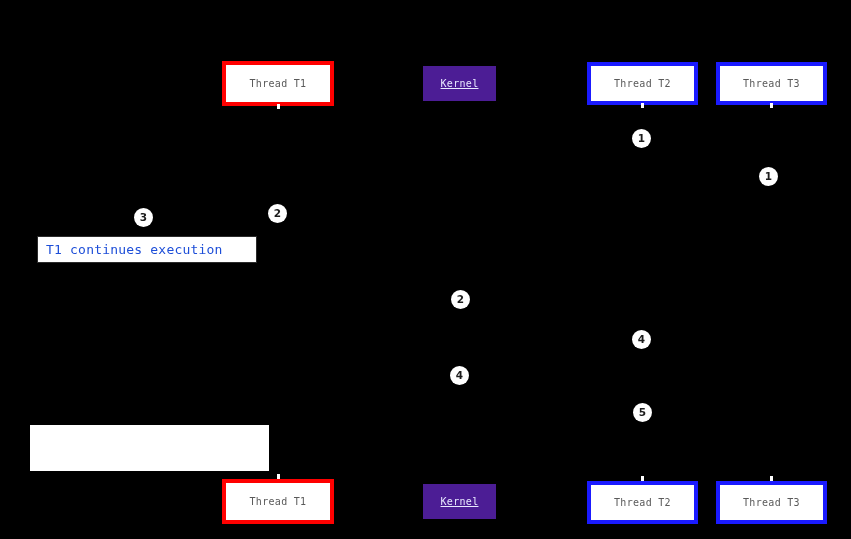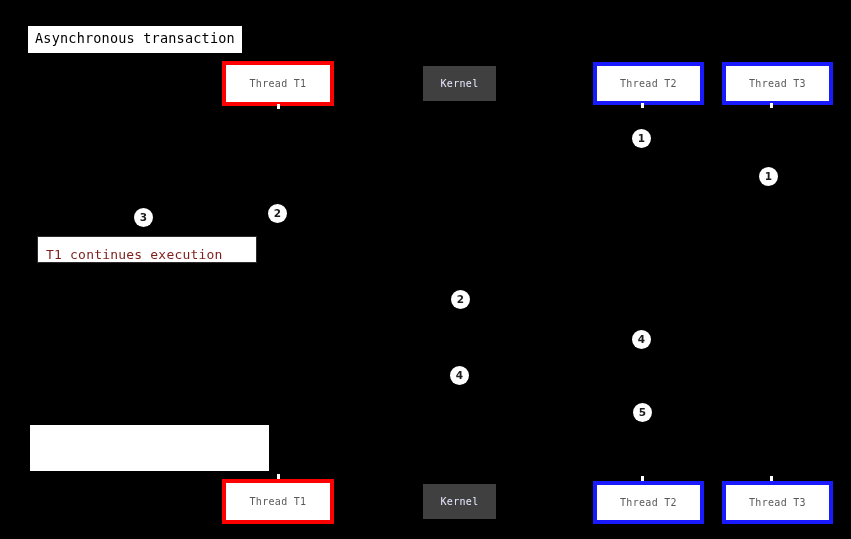--- a/index.html
+++ b/index.html
@@ -45,26 +45,26 @@
     white-space: nowrap;
     font-size: 10px;
     letter-spacing: 0.3px;
     color: #5a5a5a;
   }
   .lifeline-box.red {
     border: 4px solid #ff0000;
   }
   .lifeline-box.blue {
     border: 4px solid #1a1aff;
-    margin-left: 6px;
   }
   .lifeline-box.filled {
-    background: #404040;
+    background: #4c1d95;
     border: none;
     color: #e8e8ff;
+    text-decoration: underline;
   }
 
   
   .stub {
     position: absolute;
     width: 3px;
     height: 5px;
     background: #ffffff;
   }
 
@@ -82,39 +82,38 @@
     align-items: center;
     justify-content: center;
     font-family: "DejaVu Sans", "Liberation Sans", sans-serif;
     line-height: 1;
   }
 
   
   .note-box {
     background: #ffffff;
     border: 1px solid #2b2b2b;
-    color: #7f1d1d;
+    color: #1d4ed8;
     font-size: 13px;
     letter-spacing: 0.2px;
     display: flex;
-    align-items: flex-end;
+    align-items: center;
     white-space: nowrap;
     padding: 0 8px;
   }
   .note-box.empty {
     border: none;
     background: #ffffff;
   }
 </style>
 </head>
 <body>
 
 <div id="canvas">
 
-  <div class="node title-box" style="left:28px; top:26px;">Asynchronous transaction</div>
 
   <div class="node lifeline-box red" style="left:222px; top:61px; width:112px; height:45px;">
     <span>Thread T1</span>
   </div>
   <div class="stub" style="left:277px; top:104px;"></div>
 
   <div class="node lifeline-box filled" style="left:423px; top:66px; width:73px; height:35px;">
     <span>Kernel</span>
   </div>
 

